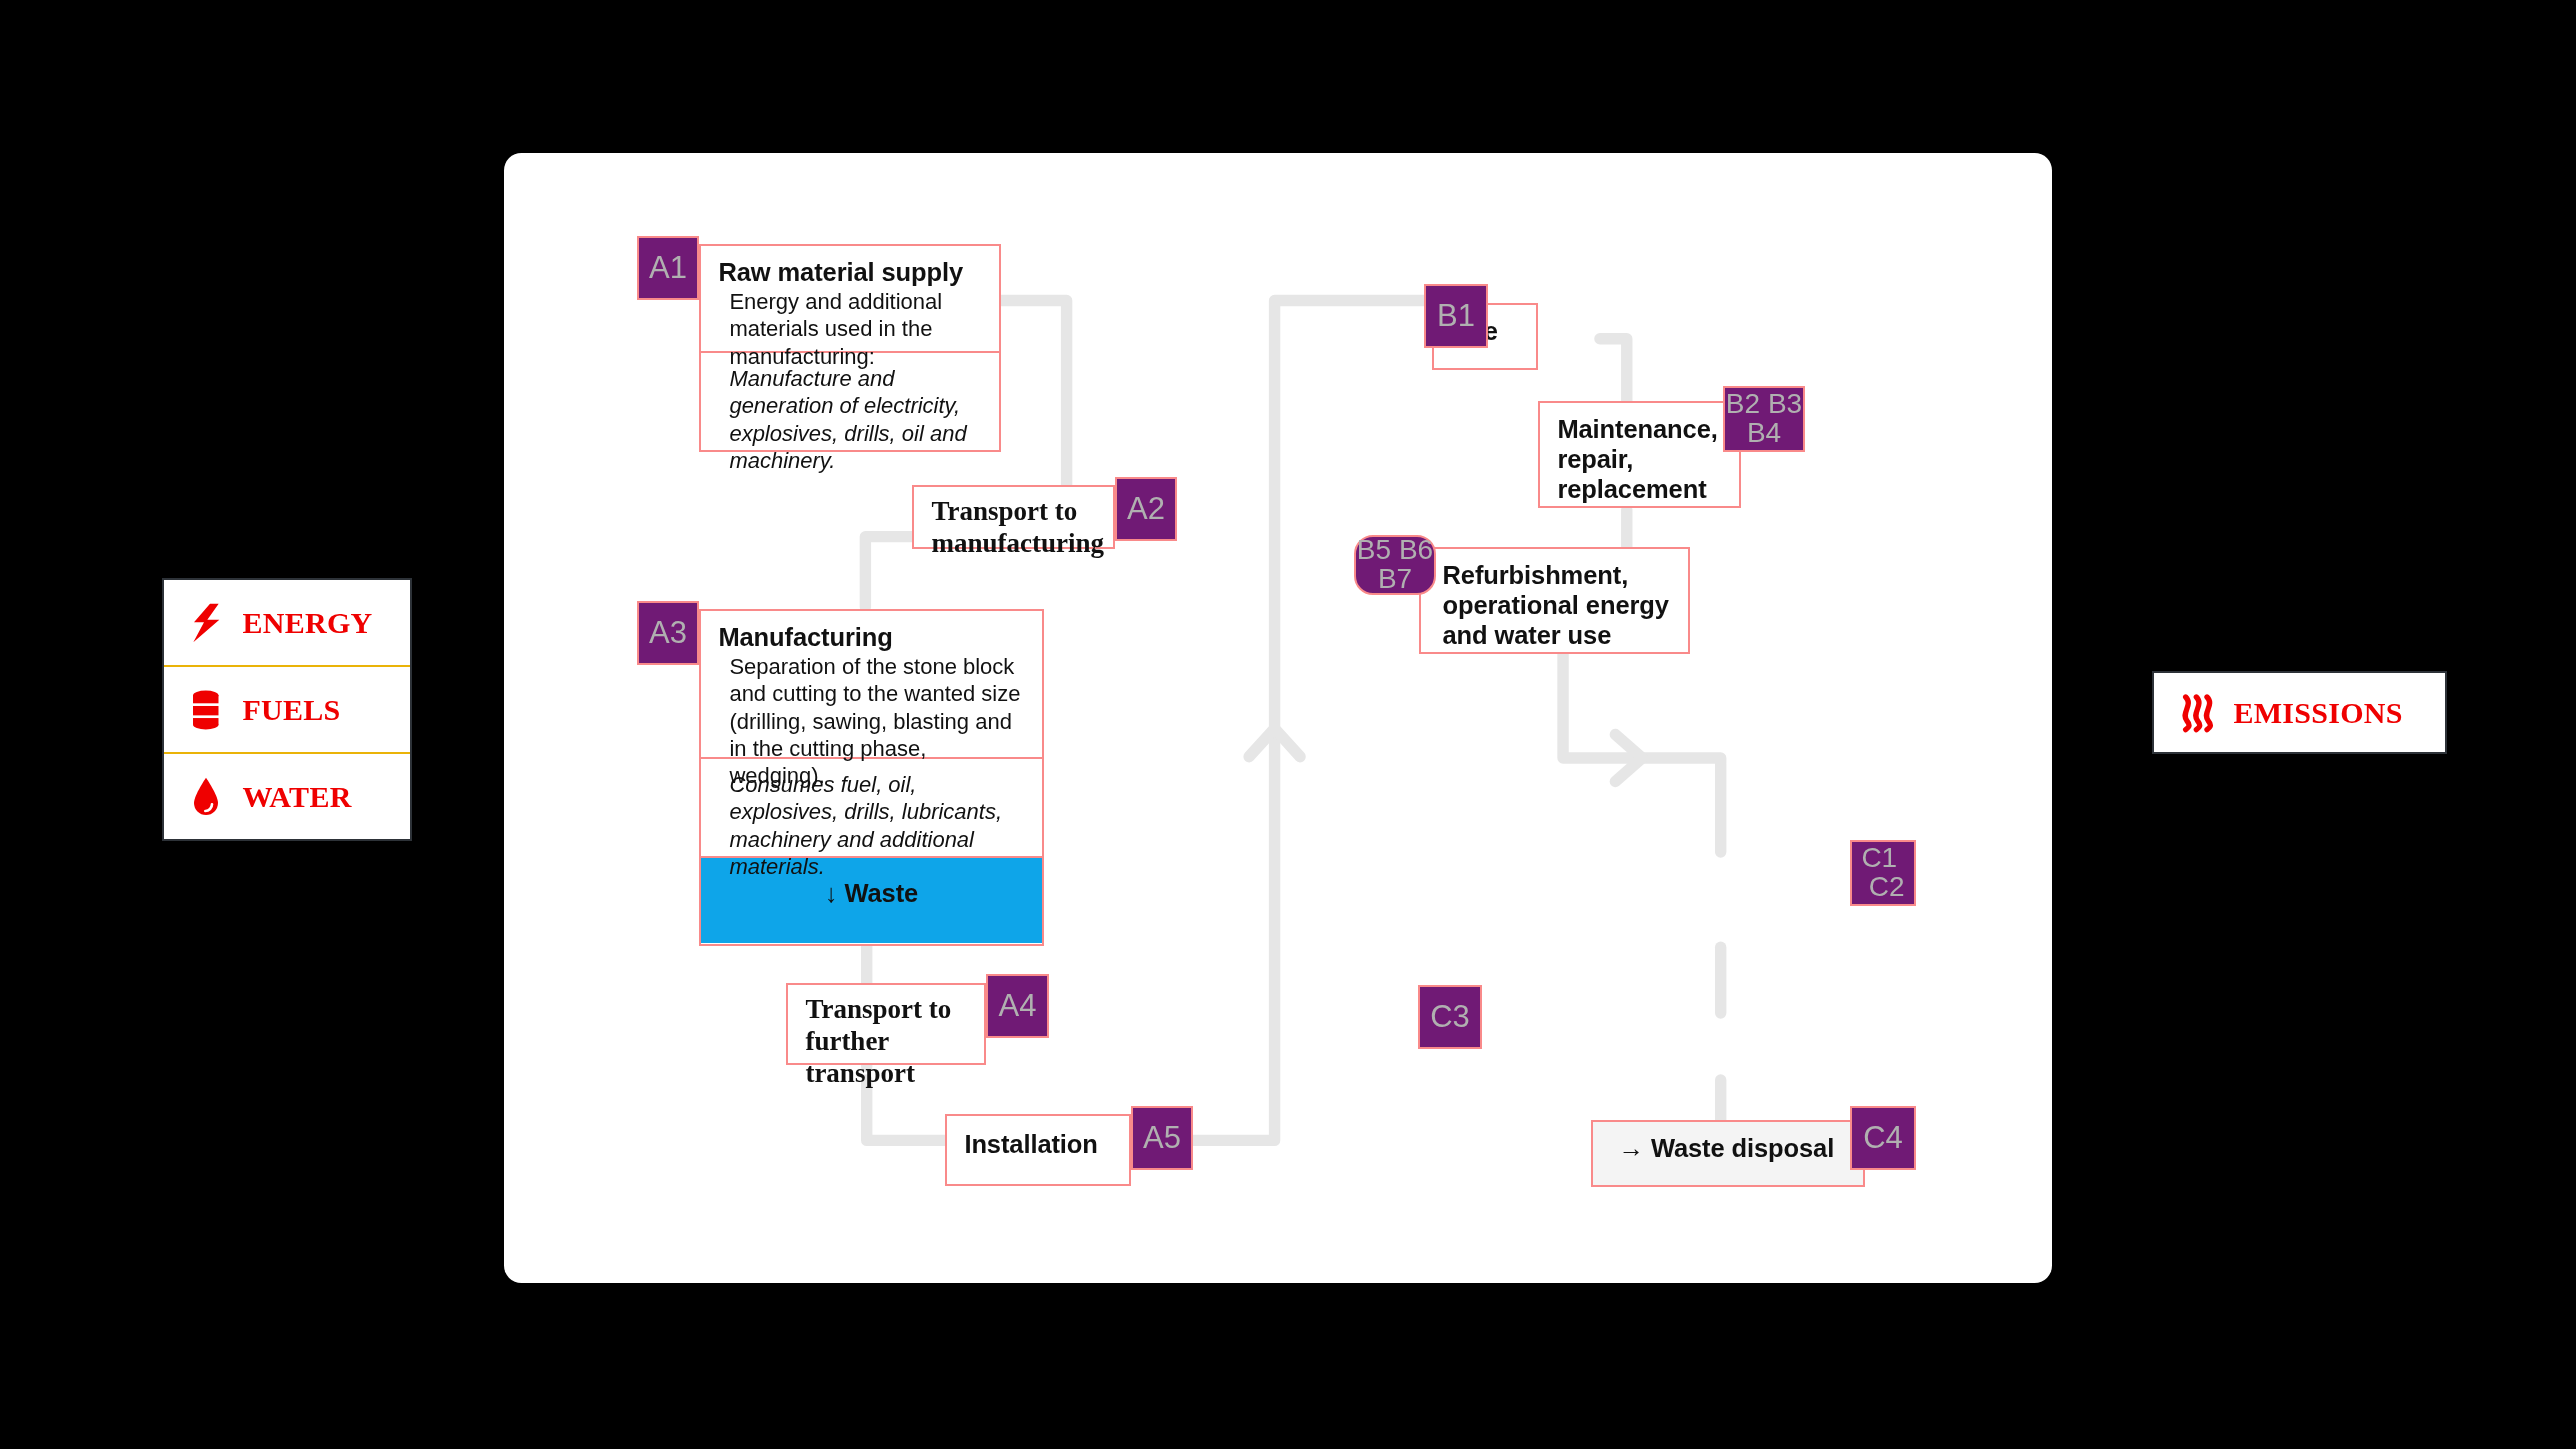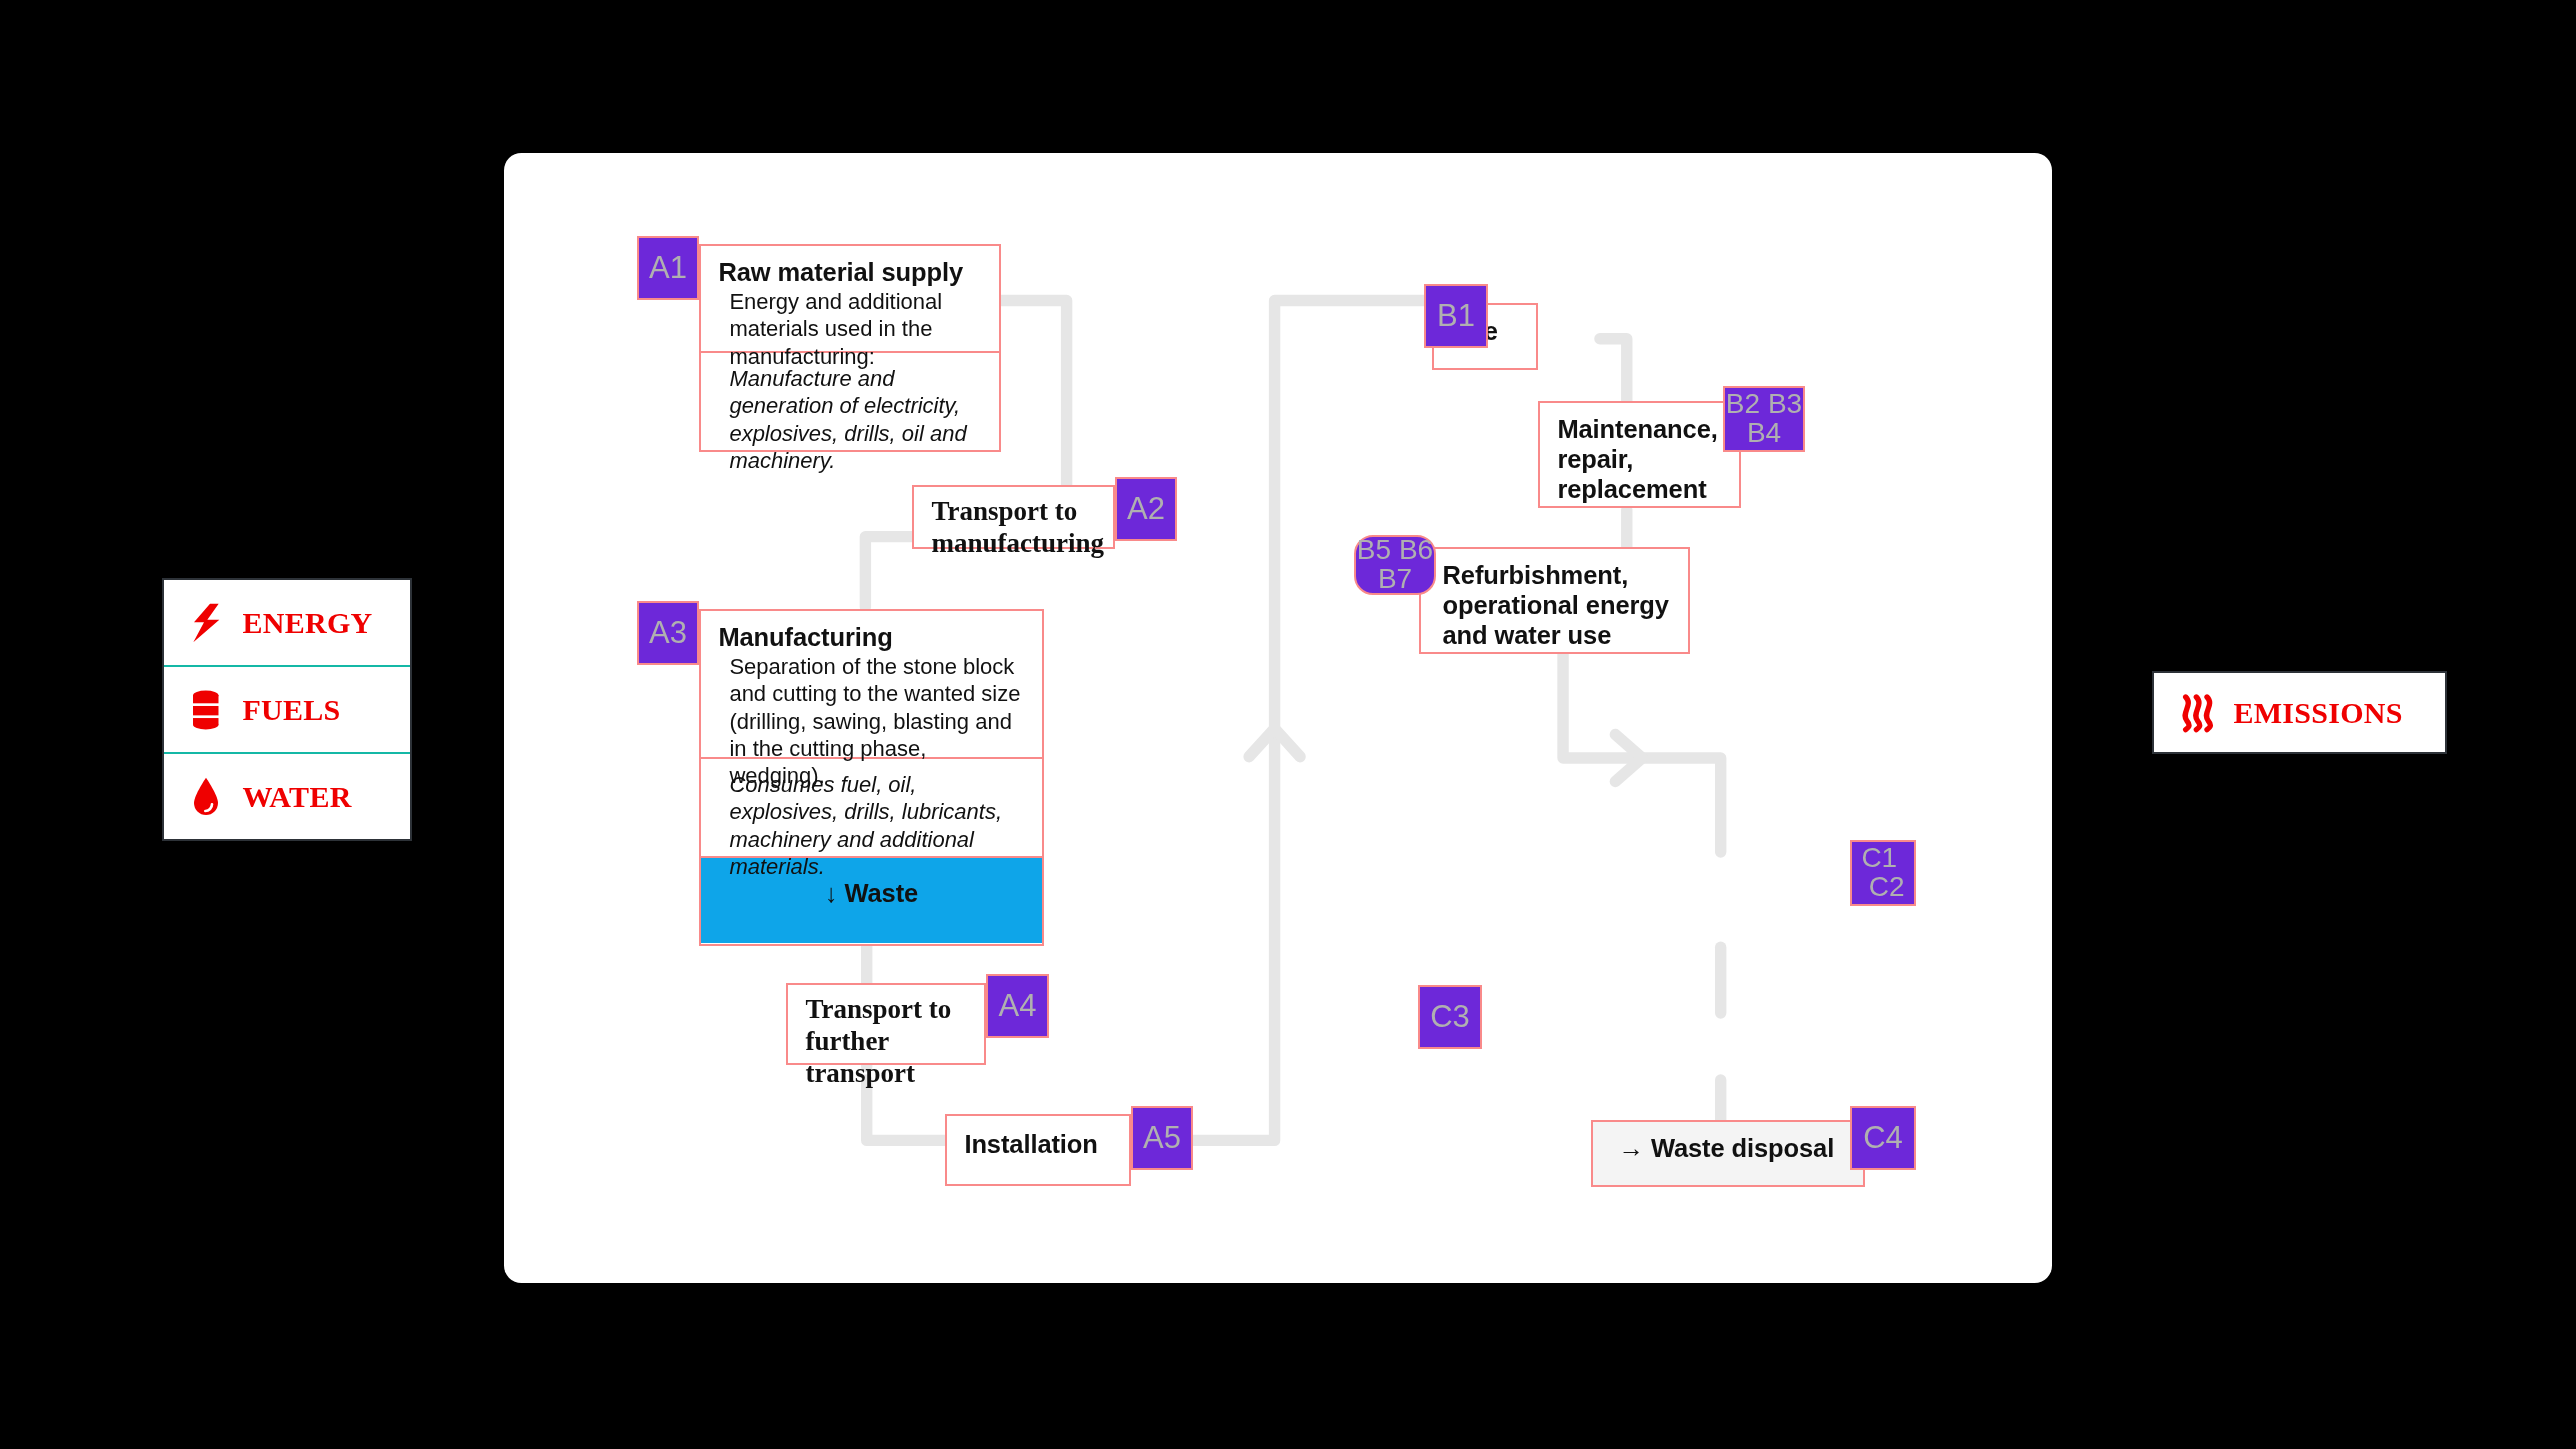--- a/index.html
+++ b/index.html
@@ -10,21 +10,21 @@
 
   
   #card{position:absolute;left:504px;top:153px;width:1548px;height:1130px;
         background:#fff;border-radius:17.4px;}
 
   
   #legend{position:absolute;left:162px;top:578px;width:250px;height:263px;
           background:#fff;border:2px solid #2d3238;box-sizing:border-box;
           display:flex;flex-direction:column;}
   .leg-row{flex:1;display:flex;align-items:center;gap:17.4px;padding-left:23px;
-           border-bottom:2px solid #14b8a6;box-sizing:border-box;}
+           border-bottom:2px solid #eab308;box-sizing:border-box;}
   .leg-row:last-child{border-bottom:none;}
   .leg-ico{width:38px;height:44px;flex:0 0 38px;display:flex;align-items:center;justify-content:center;}
   .leg-txt{font-family:"Liberation Serif", serif;font-weight:700;font-size:30px;
            color:#ef0000;letter-spacing:0.3px;}
 
   
   #emissions{position:absolute;left:2152px;top:671px;width:295px;height:83px;
              background:#fff;border:2px solid #2d3238;box-sizing:border-box;
              display:flex;align-items:center;gap:17.4px;padding-left:24px;}
   #emissions .leg-txt{font-size:30px;}
@@ -41,21 +41,21 @@
 
   .h{font-size:25.5px;font-weight:700;color:#111;line-height:1.18;letter-spacing:-0.1px;}
   .h.serif{font-family:"Liberation Serif", serif;font-weight:700;font-size:27px;letter-spacing:0;}
   .p{font-size:22px;color:#111;line-height:1.24;margin-top:1.3px;margin-left:11px;}
   .p.it{font-style:italic;}
   .ctr{text-align:center;}
   .rt{text-align:right;}
 
   
   .code{position:absolute;box-sizing:border-box;border:2px solid #f98a8a;
-        background:#6d28d9;color:#b0b0b0;font-size:31px;line-height:1.02;
+        background:#701a75;color:#b0b0b0;font-size:31px;line-height:1.02;
         display:flex;padding:6.7px 9.4px;z-index:7;}
   .code.c-center{align-items:center;justify-content:center;}
   .code.c-stack{flex-direction:column;align-items:center;justify-content:center;font-size:28px;}
   .code span{display:block;white-space:nowrap;}
 </style>
 </head>
 <body>
 
 <div id="stage">
 

